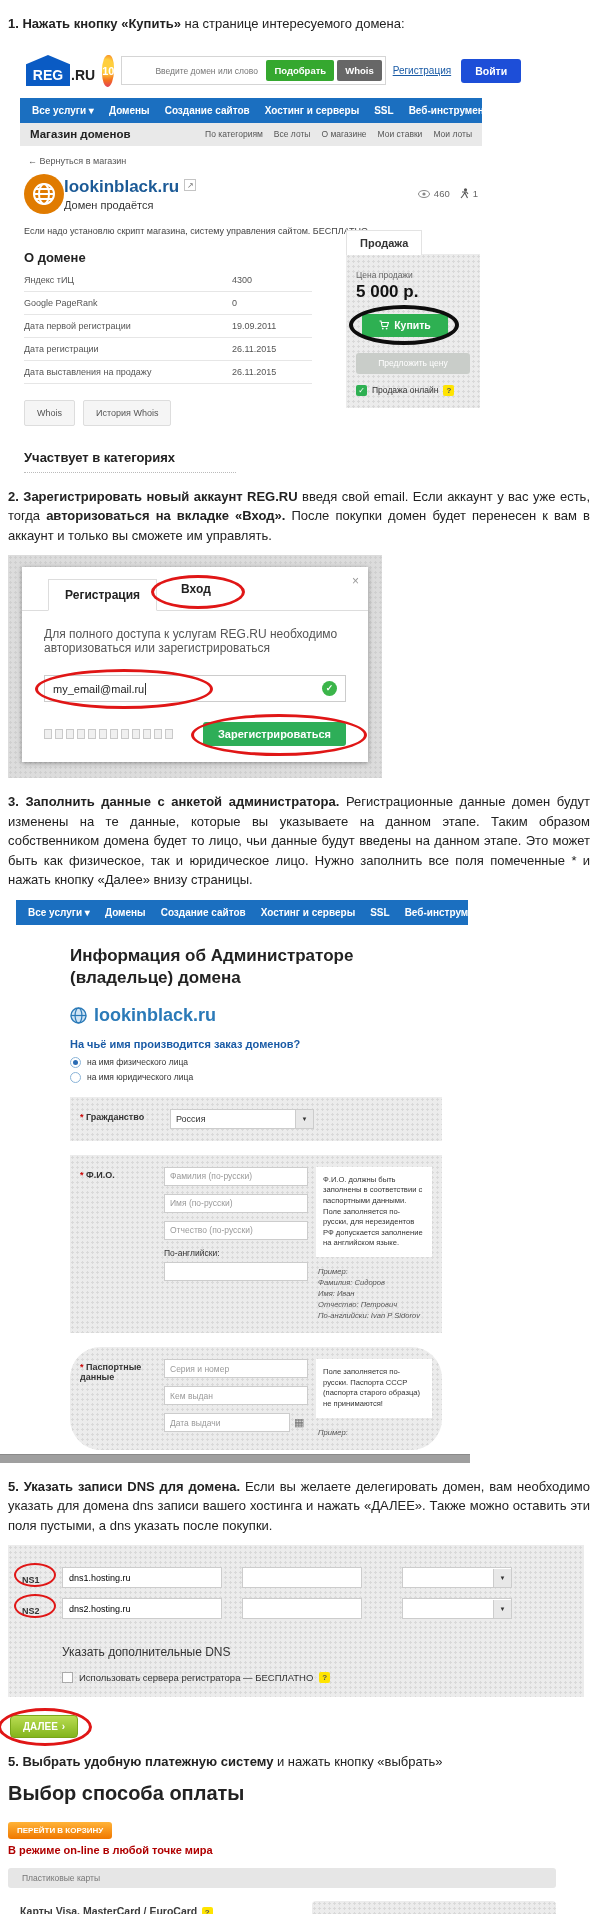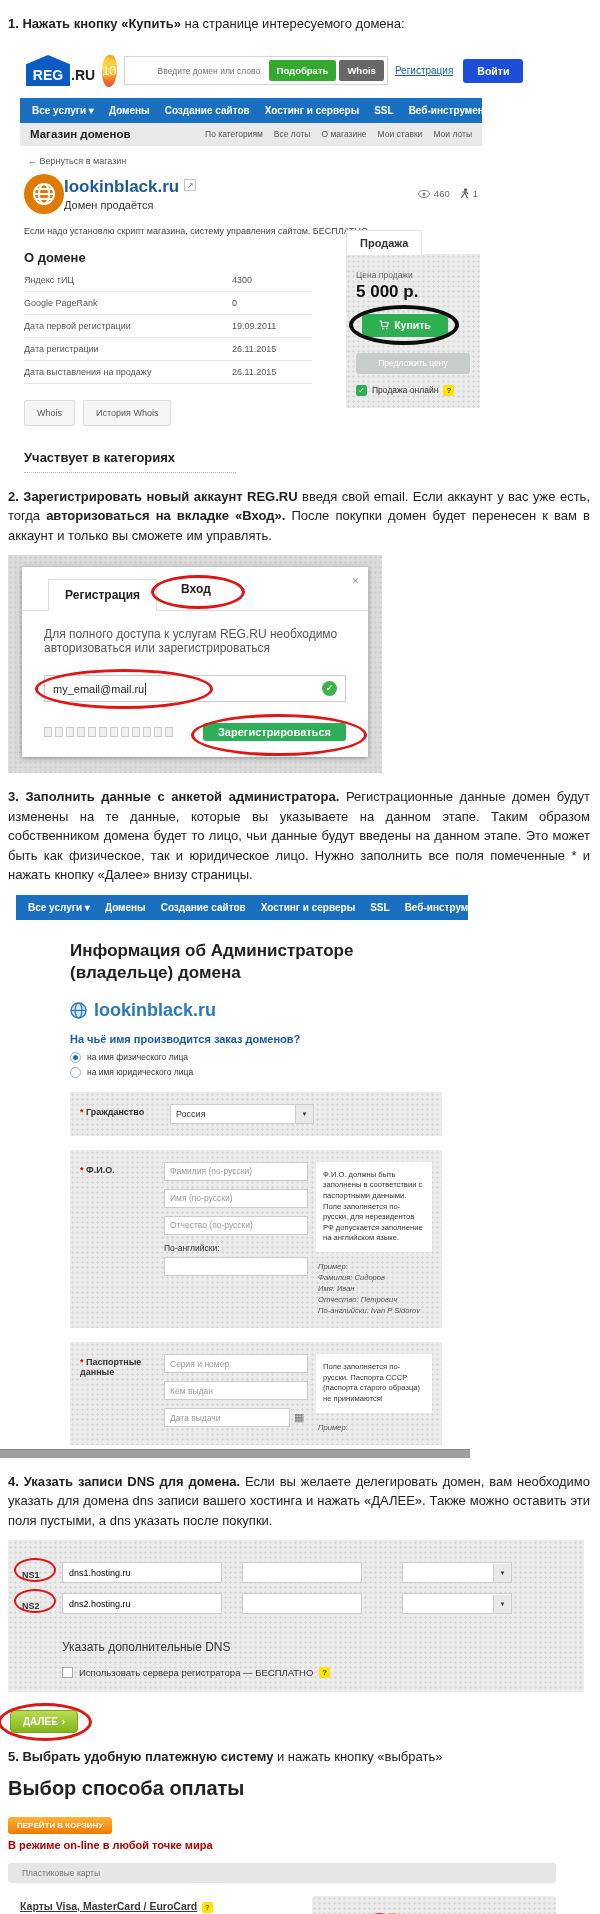--- a/index.html
+++ b/index.html
@@ -14,21 +14,21 @@
   .ov-black { border: 4px solid #0d0d0d; }
   .qmark { background: #ffe400; color: #555; font-size: 8px; font-weight: bold; padding: 0 3px; border-radius: 2px; display: inline-block; line-height: 11px; }
   .lime { background: linear-gradient(#b9dc52, #83b51c); color: #fff; font-weight: bold; border: 1px solid #79a61a; border-radius: 4px; display: inline-flex; align-items: center; gap: 4px; }
 
   
   .shot1 { width: 462px; margin: 2px 0 6px 20px; }
   .hdr { display: flex; align-items: center; gap: 7px; height: 54px; padding: 0 6px; }
   .logo { display: flex; align-items: flex-end; gap: 1px; }
   .logo-house { width: 44px; height: 31px; background: #0a5bc4; clip-path: polygon(0 30%, 50% 0, 100% 30%, 100% 100%, 0 100%); color: #fff; font-weight: bold; font-size: 14px; display: flex; align-items: flex-end; justify-content: center; padding-bottom: 3px; }
   .logo-ru { font-weight: bold; font-size: 14px; color: #222; padding-bottom: 3px; }
-  .anniv { width: 30px; height: 32px; border-radius: 50% 40% 55% 45%; background: radial-gradient(circle at 40% 35%, #ffcf3d 0 30%, #f4701e 65%, #e03a63 100%); color: #fff; font-weight: normal; font-size: 13px; display: flex; align-items: center; justify-content: center; }
+  .anniv { width: 30px; height: 32px; border-radius: 50% 40% 55% 45%; background: radial-gradient(circle at 40% 35%, #ffcf3d 0 30%, #f4701e 65%, #e03a63 100%); color: #fff; font-weight: bold; font-size: 11px; display: flex; align-items: center; justify-content: center; }
   .srch { display: flex; align-items: center; border: 1px solid #d5d5d5; padding: 3px; gap: 3px; background: #fff; }
   .srch input { width: 112px; height: 20px; border: none; font-size: 8.5px; padding: 0 4px; color: #999; outline: none; margin-left: 26px; }
   .btn-find { background: #35a82f; color: #fff; border: none; height: 21px; font-size: 9.5px; font-weight: bold; padding: 0 8px; border-radius: 2px; }
   .btn-whois-dark { background: #676767; color: #fff; border: none; height: 21px; font-size: 9.5px; font-weight: bold; padding: 0 8px; border-radius: 2px; }
   .hdr-right { margin-left: auto; display: flex; align-items: center; gap: 10px; }
   .reg-link { font-size: 10px; color: #1a5ba6; text-decoration: underline; }
   .btn-login { background: #1d4ed8; color: #fff; border: none; height: 24px; padding: 0 14px; font-size: 10.5px; font-weight: bold; border-radius: 3px; }
   .bluenav { background: #1b6fc0; color: #fff; display: flex; gap: 15px; align-items: center; height: 25px; padding: 0 12px; font-size: 10px; font-weight: bold; white-space: nowrap; }
   .subnav { background: #e9e9e9; display: flex; align-items: center; height: 23px; padding: 0 10px; font-size: 8.5px; color: #555; }
   .subnav-title { font-weight: bold; font-size: 11.5px; color: #222; margin-right: auto; }
@@ -72,21 +72,21 @@
   .vtabwrap { position: relative; }
   .minfo { font-size: 12px; color: #555; margin: 16px 22px 20px; }
   .mailrow { margin: 0 22px; position: relative; display: flex; align-items: center; border: 1px solid #ccc; height: 27px; padding: 0 8px; }
   .mailval { font-size: 11px; color: #222; }
   .caret { display: inline-block; width: 1px; height: 12px; background: #333; margin-left: 1px; }
   .okc { width: 15px; height: 15px; border-radius: 50%; background: #3bb54a; color: #fff; font-size: 9px; line-height: 15px; text-align: center; font-weight: bold; margin-left: auto; }
   .mbottom { display: flex; align-items: center; margin: 20px 22px 0; }
   .tstrip { display: flex; gap: 3px; }
   .tico { width: 8px; height: 10px; background: #f0f0f0; border: 1px solid #c9c9c9; }
   .regwrap { position: relative; margin-left: auto; }
-  .btn-register { background: #2eae58; color: #fff; font-weight: bold; font-size: 11px; height: 18px; padding: 0 15px; border: none; border-radius: 3px; }
+  .btn-register { background: #2eae58; color: #fff; font-weight: bold; font-size: 11px; height: 24px; padding: 0 15px; border: none; border-radius: 3px; }
 
   
   .shot3 { margin: 6px 0 0 0; }
   .bluenav2 { width: 452px; margin-left: 16px; overflow: hidden; }
   .admin { margin-left: 70px; width: 372px; }
   .h1admin { font-size: 17px; font-weight: bold; color: #222; line-height: 1.3; margin: 20px 0 16px; }
   .domline { display: flex; align-items: center; gap: 7px; font-size: 18px; font-weight: bold; color: #2b7ab8; margin-bottom: 12px; }
   .qblue { color: #1a5ba6; font-size: 11px; font-weight: bold; margin: 10px 0 7px; }
   .radiorow { font-size: 8.5px; color: #333; display: flex; align-items: center; gap: 6px; margin: 4px 0; }
   .radio { width: 11px; height: 11px; border-radius: 50%; border: 1px solid #8ab4d8; background: #fff; display: inline-flex; align-items: center; justify-content: center; }
@@ -367,40 +367,40 @@
         <div class="fex">
           <div>Пример:</div>
           <div>Фамилия: Сидоров</div>
           <div>Имя: Иван</div>
           <div>Отчество: Петрович</div>
           <div>По-английски: Ivan P Sidorov</div>
         </div>
       </div>
     </div>
 
-    <div class="fbox dot" style="margin-bottom:0;">
+    <div class="fbox dot" style="margin-bottom:0;border-radius:31px;">
       <div class="flabel"><span class="req">*</span> <span>Паспортные данные</span></div>
       <div class="fcol">
         <input class="fin" placeholder="Серия и номер" style="">
         <input class="fin" placeholder="Кем выдан" style="">
         <div class="daterow">
           <input class="fin" style="width: 126px;" placeholder="Дата выдачи">
           <span class="calic">▦</span>
         </div>
       </div>
       <div class="fhcol">
         <div class="fhelp">Поле заполняется по-русски. Паспорта СССР (паспорта старого образца) не принимаются!</div>
         <div class="fex">Пример:</div>
       </div>
     </div>
   </div>
   <div class="cutbar"></div>
 </div>
 
-<p class="step"><b>4. Указать записи DNS для домена.</b><span> Если вы желаете делегировать домен, вам необходимо указать для домена dns записи вашего хостинга и нажать «ДАЛЕЕ». Также можно оставить эти поля пустыми, а dns указать после покупки.</span></p>
+<p class="step"><b>5. Указать записи DNS для домена.</b><span> Если вы желаете делегировать домен, вам необходимо указать для домена dns записи вашего хостинга и нажать «ДАЛЕЕ». Также можно оставить эти поля пустыми, а dns указать после покупки.</span></p>
 
 <div>
   <div class="dnsbox dot">
     <div class="dnsrow">
       <span class="nswrap">
         <span class="oval ov-red2" style="left:-8px; top:-6px; width:42px; height:24px;"></span>
         <span class="nsbadge">NS1</span>
       </span>
       <input class="dnsin" value="dns1.hosting.ru" style="">
       <input class="ipin" style="">

